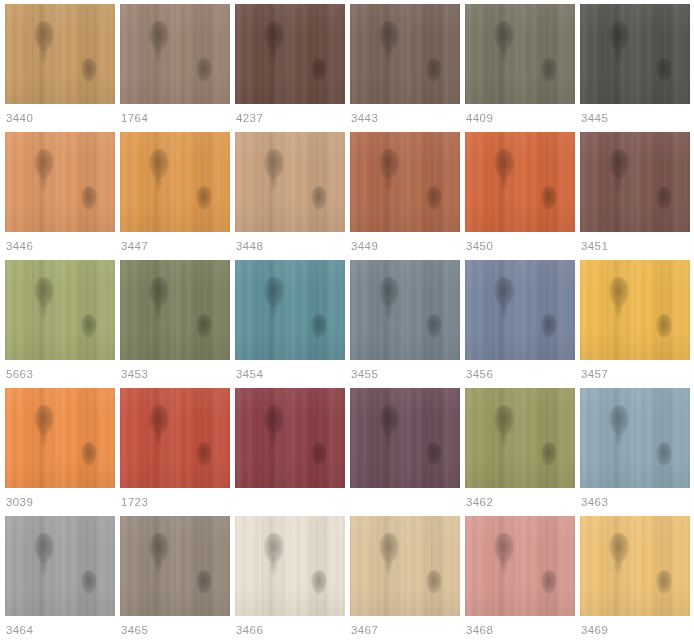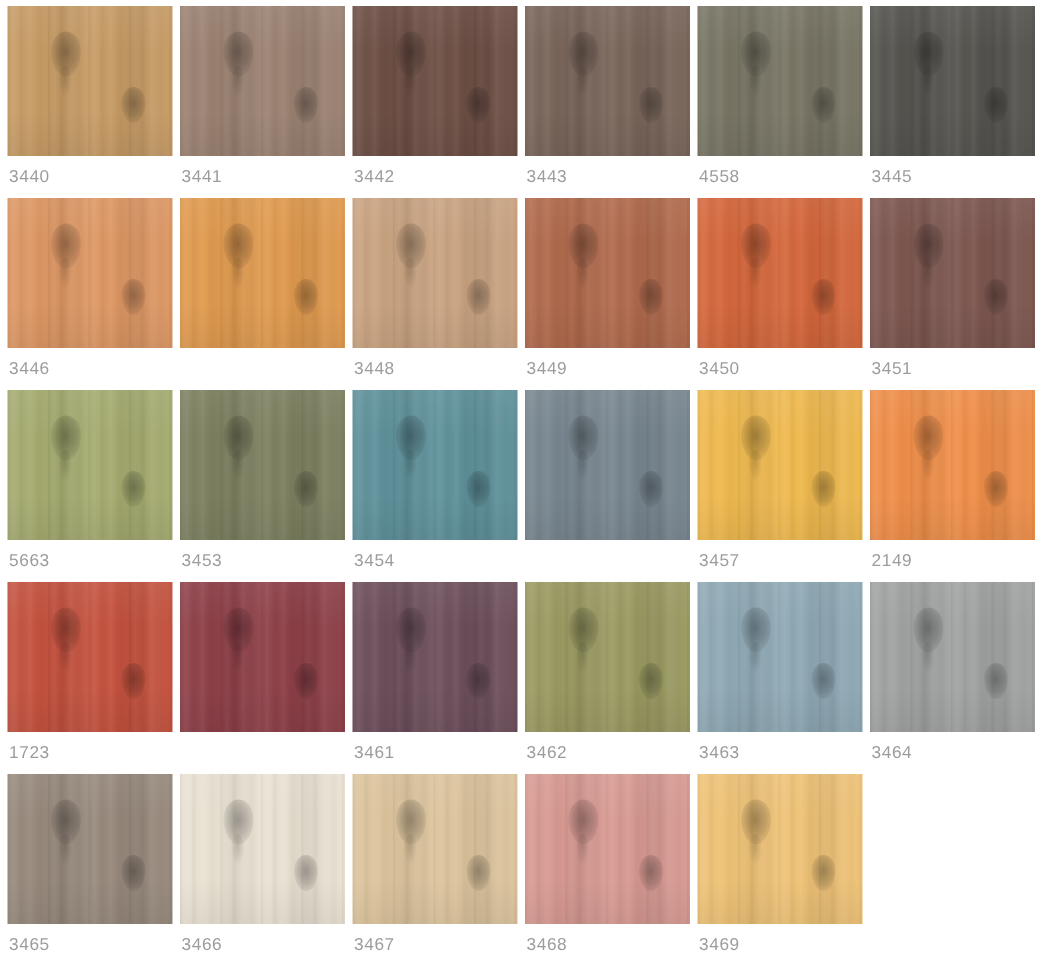--- a/index.html
+++ b/index.html
@@ -131,32 +131,32 @@
     </div>
     <div class="swatch-cell">
       <div class="swatch-chip" style="background-color: rgb(155, 130, 114);">
         <div class="grain-wide"></div>
         <div class="grain-lines"></div>
         <div class="grain-shade"></div>
         <div class="knot knot-a"></div>
         <div class="knot-tail"></div>
         <div class="knot knot-b"></div>
       </div>
-      <div class="swatch-label">3441</div>
+      <div class="swatch-label">1764</div>
     </div>
     <div class="swatch-cell">
       <div class="swatch-chip" style="background-color: rgb(109, 79, 69);">
         <div class="grain-wide"></div>
         <div class="grain-lines"></div>
         <div class="grain-shade"></div>
         <div class="knot knot-a"></div>
         <div class="knot-tail"></div>
         <div class="knot knot-b"></div>
       </div>
-      <div class="swatch-label">3442</div>
+      <div class="swatch-label">4237</div>
     </div>
     <div class="swatch-cell">
       <div class="swatch-chip" style="background-color: rgb(121, 101, 90);">
         <div class="grain-wide"></div>
         <div class="grain-lines"></div>
         <div class="grain-shade"></div>
         <div class="knot knot-a"></div>
         <div class="knot-tail"></div>
         <div class="knot knot-b"></div>
       </div>
@@ -164,21 +164,21 @@
     </div>
     <div class="swatch-cell">
       <div class="swatch-chip" style="background-color: rgb(120, 117, 101);">
         <div class="grain-wide"></div>
         <div class="grain-lines"></div>
         <div class="grain-shade"></div>
         <div class="knot knot-a"></div>
         <div class="knot-tail"></div>
         <div class="knot knot-b"></div>
       </div>
-      <div class="swatch-label">4558</div>
+      <div class="swatch-label">4409</div>
     </div>
     <div class="swatch-cell">
       <div class="swatch-chip" style="background-color: rgb(85, 84, 79);">
         <div class="grain-wide"></div>
         <div class="grain-lines"></div>
         <div class="grain-shade"></div>
         <div class="knot knot-a"></div>
         <div class="knot-tail"></div>
         <div class="knot knot-b"></div>
       </div>
@@ -197,20 +197,21 @@
     </div>
     <div class="swatch-cell">
       <div class="swatch-chip" style="background-color: rgb(224, 154, 79);">
         <div class="grain-wide"></div>
         <div class="grain-lines"></div>
         <div class="grain-shade"></div>
         <div class="knot knot-a"></div>
         <div class="knot-tail"></div>
         <div class="knot knot-b"></div>
       </div>
+      <div class="swatch-label">3447</div>
     </div>
     <div class="swatch-cell">
       <div class="swatch-chip" style="background-color: rgb(201, 163, 129);">
         <div class="grain-wide"></div>
         <div class="grain-lines"></div>
         <div class="grain-shade"></div>
         <div class="knot knot-a"></div>
         <div class="knot-tail"></div>
         <div class="knot knot-b"></div>
       </div>
@@ -284,20 +285,32 @@
     </div>
     <div class="swatch-cell">
       <div class="swatch-chip" style="background-color: rgb(120, 134, 143);">
         <div class="grain-wide"></div>
         <div class="grain-lines"></div>
         <div class="grain-shade"></div>
         <div class="knot knot-a"></div>
         <div class="knot-tail"></div>
         <div class="knot knot-b"></div>
       </div>
+      <div class="swatch-label">3455</div>
+    </div>
+    <div class="swatch-cell">
+      <div class="swatch-chip" style="background-color: rgb(119, 132, 158);">
+        <div class="grain-wide"></div>
+        <div class="grain-lines"></div>
+        <div class="grain-shade"></div>
+        <div class="knot knot-a"></div>
+        <div class="knot-tail"></div>
+        <div class="knot knot-b"></div>
+      </div>
+      <div class="swatch-label">3456</div>
     </div>
     <div class="swatch-cell">
       <div class="swatch-chip" style="background-color: rgb(238, 185, 79);">
         <div class="grain-wide"></div>
         <div class="grain-lines"></div>
         <div class="grain-shade"></div>
         <div class="knot knot-a"></div>
         <div class="knot-tail"></div>
         <div class="knot knot-b"></div>
       </div>
@@ -305,21 +318,21 @@
     </div>
     <div class="swatch-cell">
       <div class="swatch-chip" style="background-color: rgb(239, 143, 74);">
         <div class="grain-wide"></div>
         <div class="grain-lines"></div>
         <div class="grain-shade"></div>
         <div class="knot knot-a"></div>
         <div class="knot-tail"></div>
         <div class="knot knot-b"></div>
       </div>
-      <div class="swatch-label">2149</div>
+      <div class="swatch-label">3039</div>
     </div>
     <div class="swatch-cell">
       <div class="swatch-chip" style="background-color: rgb(196, 82, 63);">
         <div class="grain-wide"></div>
         <div class="grain-lines"></div>
         <div class="grain-shade"></div>
         <div class="knot knot-a"></div>
         <div class="knot-tail"></div>
         <div class="knot knot-b"></div>
       </div>
@@ -337,21 +350,20 @@
     </div>
     <div class="swatch-cell">
       <div class="swatch-chip" style="background-color: rgb(109, 79, 92);">
         <div class="grain-wide"></div>
         <div class="grain-lines"></div>
         <div class="grain-shade"></div>
         <div class="knot knot-a"></div>
         <div class="knot-tail"></div>
         <div class="knot knot-b"></div>
       </div>
-      <div class="swatch-label">3461</div>
     </div>
     <div class="swatch-cell">
       <div class="swatch-chip" style="background-color: rgb(154, 154, 98);">
         <div class="grain-wide"></div>
         <div class="grain-lines"></div>
         <div class="grain-shade"></div>
         <div class="knot knot-a"></div>
         <div class="knot-tail"></div>
         <div class="knot knot-b"></div>
       </div>

